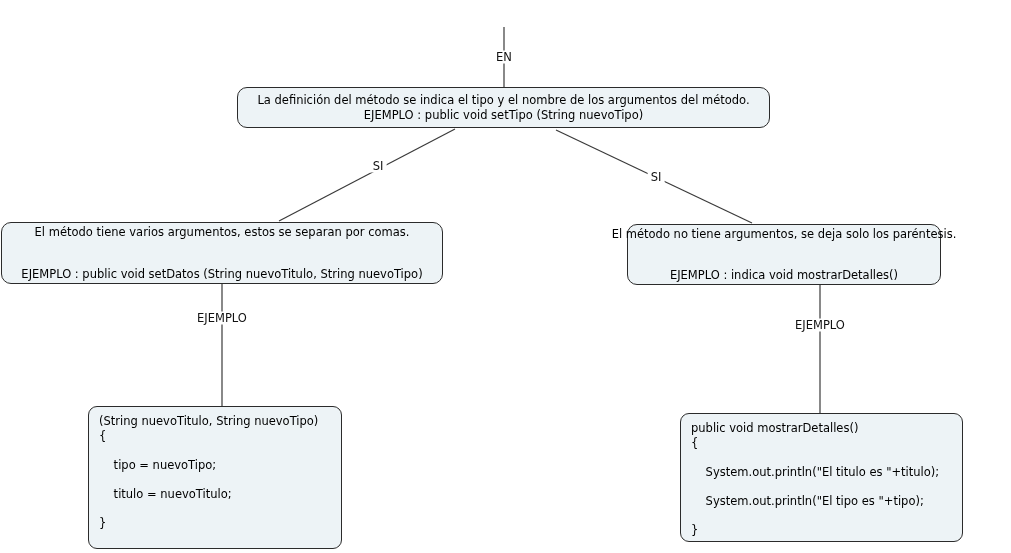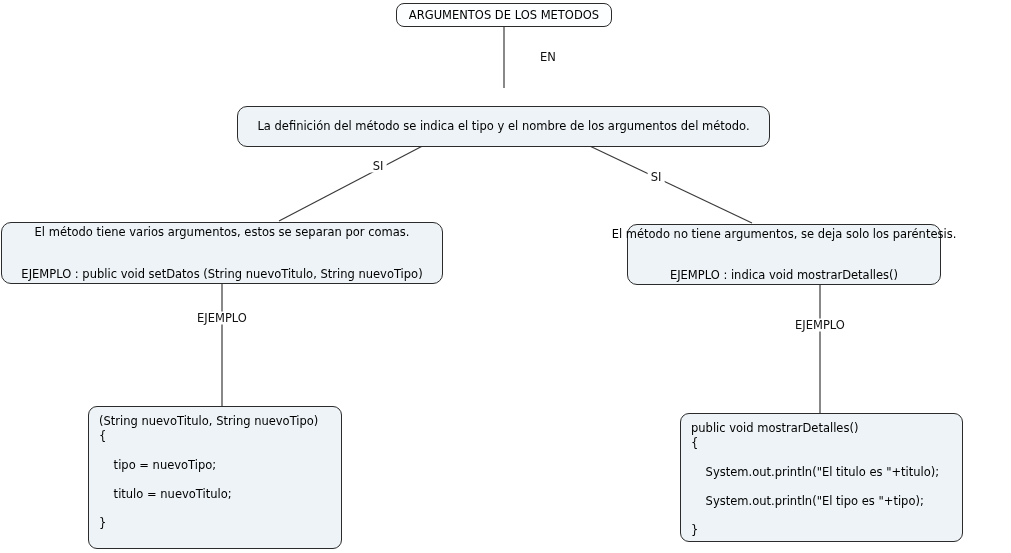--- a/index.html
+++ b/index.html
@@ -71,28 +71,26 @@
 <div id="canvas">
 
   <svg id="wires" viewBox="0 0 1011 553" xmlns="http://www.w3.org/2000/svg">
     <line x1="504" y1="27" x2="504" y2="88" stroke="#3a3a3a" stroke-width="1.2"></line>
     <line x1="455" y1="129" x2="279" y2="221" stroke="#3a3a3a" stroke-width="1.2"></line>
     <line x1="556" y1="130" x2="752" y2="223" stroke="#3a3a3a" stroke-width="1.2"></line>
     <line x1="222" y1="284" x2="222" y2="406" stroke="#3a3a3a" stroke-width="1.2"></line>
     <line x1="820" y1="285" x2="820" y2="413" stroke="#3a3a3a" stroke-width="1.2"></line>
   </svg>
 
-  <div class="node root centered" style="left:396px; top:3px; width:216px; height:24px;">
-    <div class="ln">ARGUMENTOS DE LOS METODOS</div>
-  </div>
 
-  <span class="link-label" style="left:504px; top:57px;margin-left:44px;">EN</span>
+  <span class="link-label" style="left:504px; top:57px;">EN</span>
 
-  <div class="node centered" style="left:237px; top:87px; width:533px; height:41px;margin-top:19px;">
+  <div class="node centered" style="left:237px; top:87px; width:533px; height:41px;">
     <div class="ln">La definición del método se indica el tipo y el nombre de los argumentos del método.</div>
+    <div class="ln">EJEMPLO : public void setTipo (String nuevoTipo)</div>
   </div>
 
   <span class="link-label" style="left:378px; top:166px;">SI</span>
   <span class="link-label" style="left:656px; top:177px;">SI</span>
 
   <div class="node centered" style="left:1px; top:222px; width:442px; height:62px;">
     <div class="ln">El método tiene varios argumentos, estos se separan por comas.</div>
     <div class="ln gap-top">EJEMPLO : public void setDatos (String nuevoTitulo, String nuevoTipo)</div>
   </div>
 

